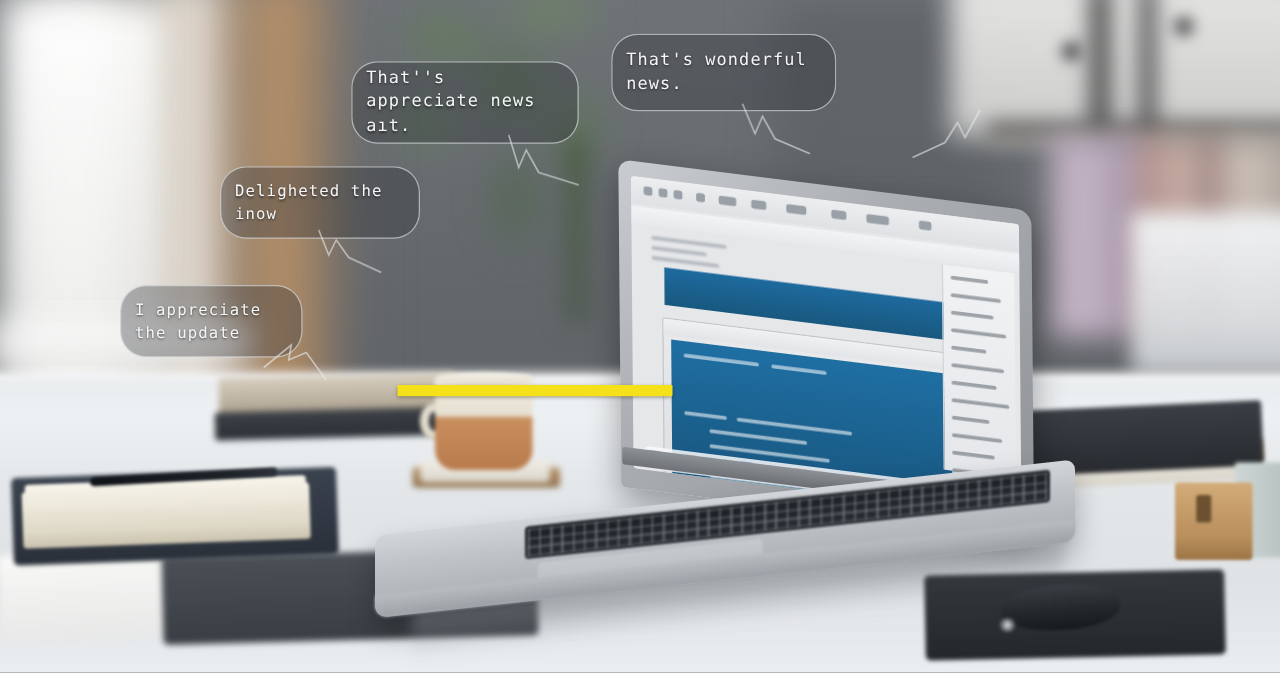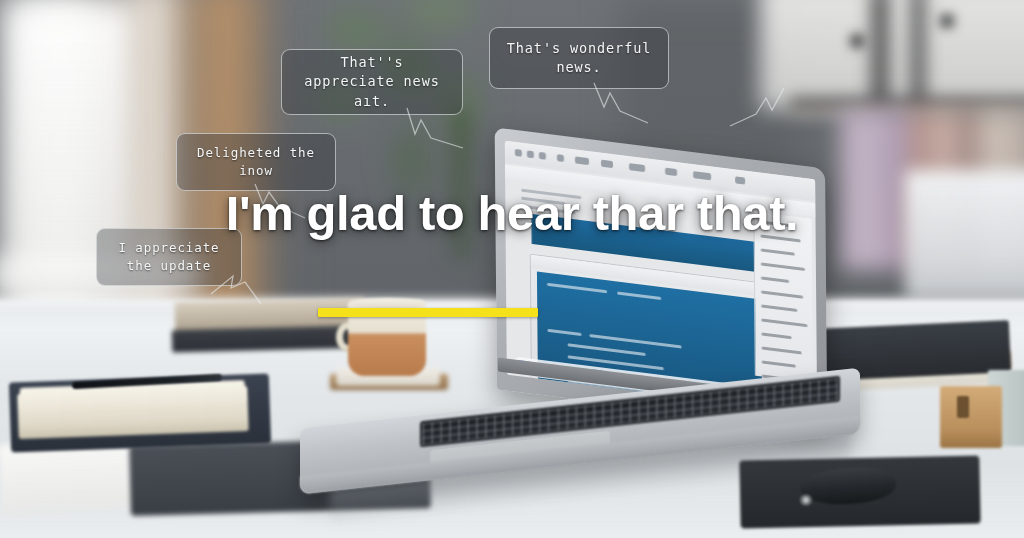--- a/index.html
+++ b/index.html
@@ -334,27 +334,26 @@
     background:
       radial-gradient(ellipse 90% 80% at 50% 45%, rgba(0,0,0,0) 40%, rgba(10,14,18,.34) 100%),
       linear-gradient(180deg, rgba(24,28,32,.26) 0%, rgba(24,28,32,0) 26%);
     pointer-events:none;
   }
 
   
   .bubble {
     position:absolute;
     border:1px solid rgba(234,238,240,.62);
-    border-radius:9px;
+    border-radius:21px;
     background:rgba(44,48,52,.34);
     color:#f4f6f7;
     font-family:"DejaVu Sans Mono", monospace;
     letter-spacing:.9px;
     line-height:1.42;
-    text-align:center;
     display:flex; align-items:center; justify-content:center;
     padding:7px 11px;
     text-shadow:0 1px 2px rgba(0,0,0,.55);
     backdrop-filter: blur(1px);
   }
   .bubble-tail { position:absolute; pointer-events:none; }
   .bubble-tail svg { display:block; overflow:visible; }
 
   #bubble-1 { left:281px; top:49px; width:182px; height:66px; font-size:13.5px; }
   #tail-1   { left:405px; top:108px; width:70px; height:42px; }
@@ -561,17 +560,16 @@
   </div>
 
   <div class="bubble" id="bubble-5">I appreciate the update</div>
   <div class="bubble-tail" id="tail-5">
     <svg width="54" height="34" viewBox="0 0 54 34" fill="none">
       <path d="M0 22 L22 4 L20 16 L34 10 L50 32" stroke="rgba(234,238,240,.6)" stroke-width="1.3" fill="none"></path>
     </svg>
   </div>
 
   <div class="headline">
-    <span class="l2">I'm glad to hear thar that.</span>
   </div>
   <div class="underline" style="background: rgb(245, 225, 25);"></div>
 
 </div>
 
 </body></html>

